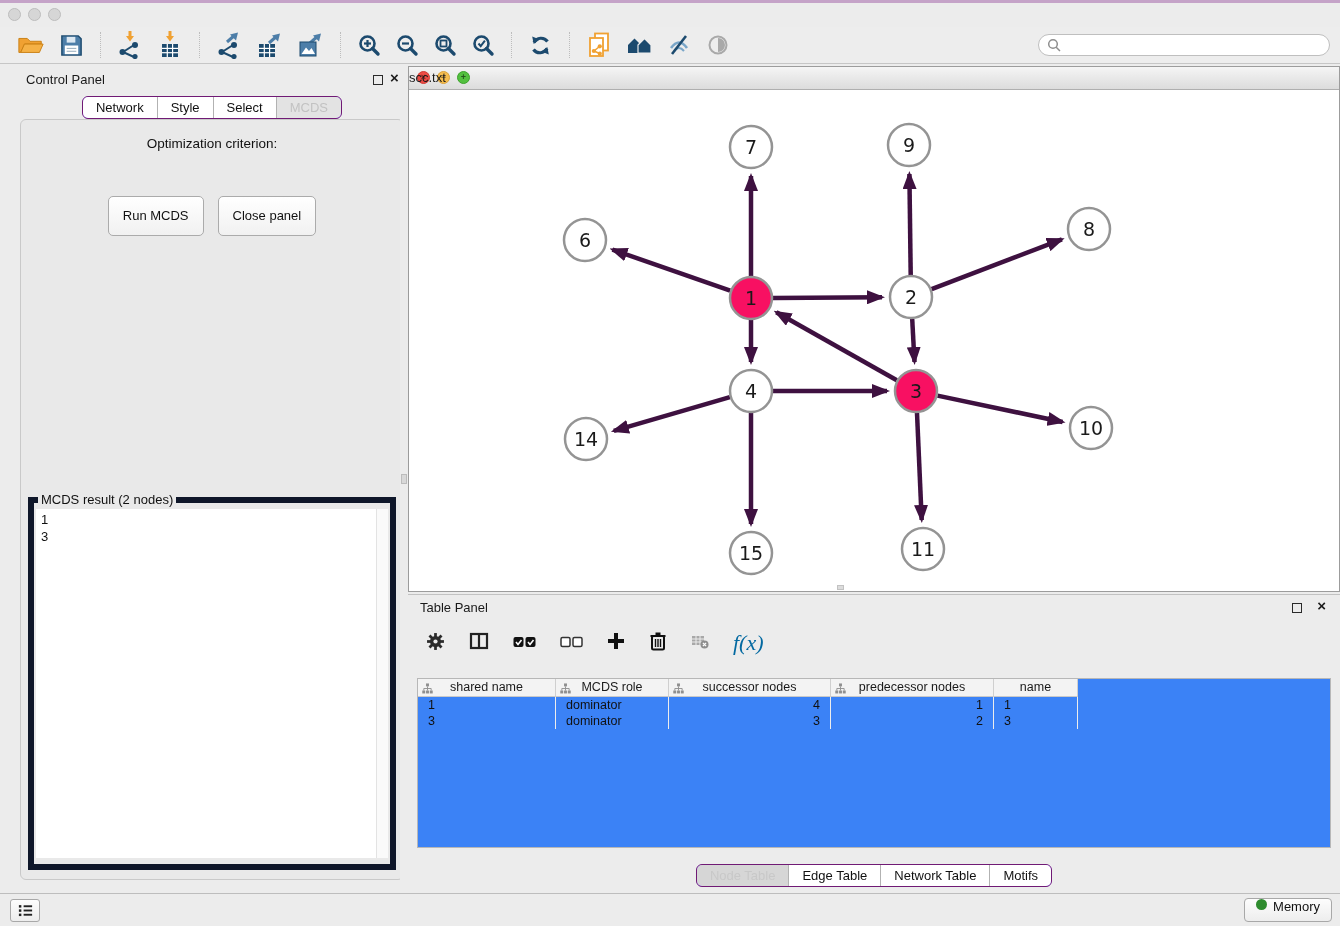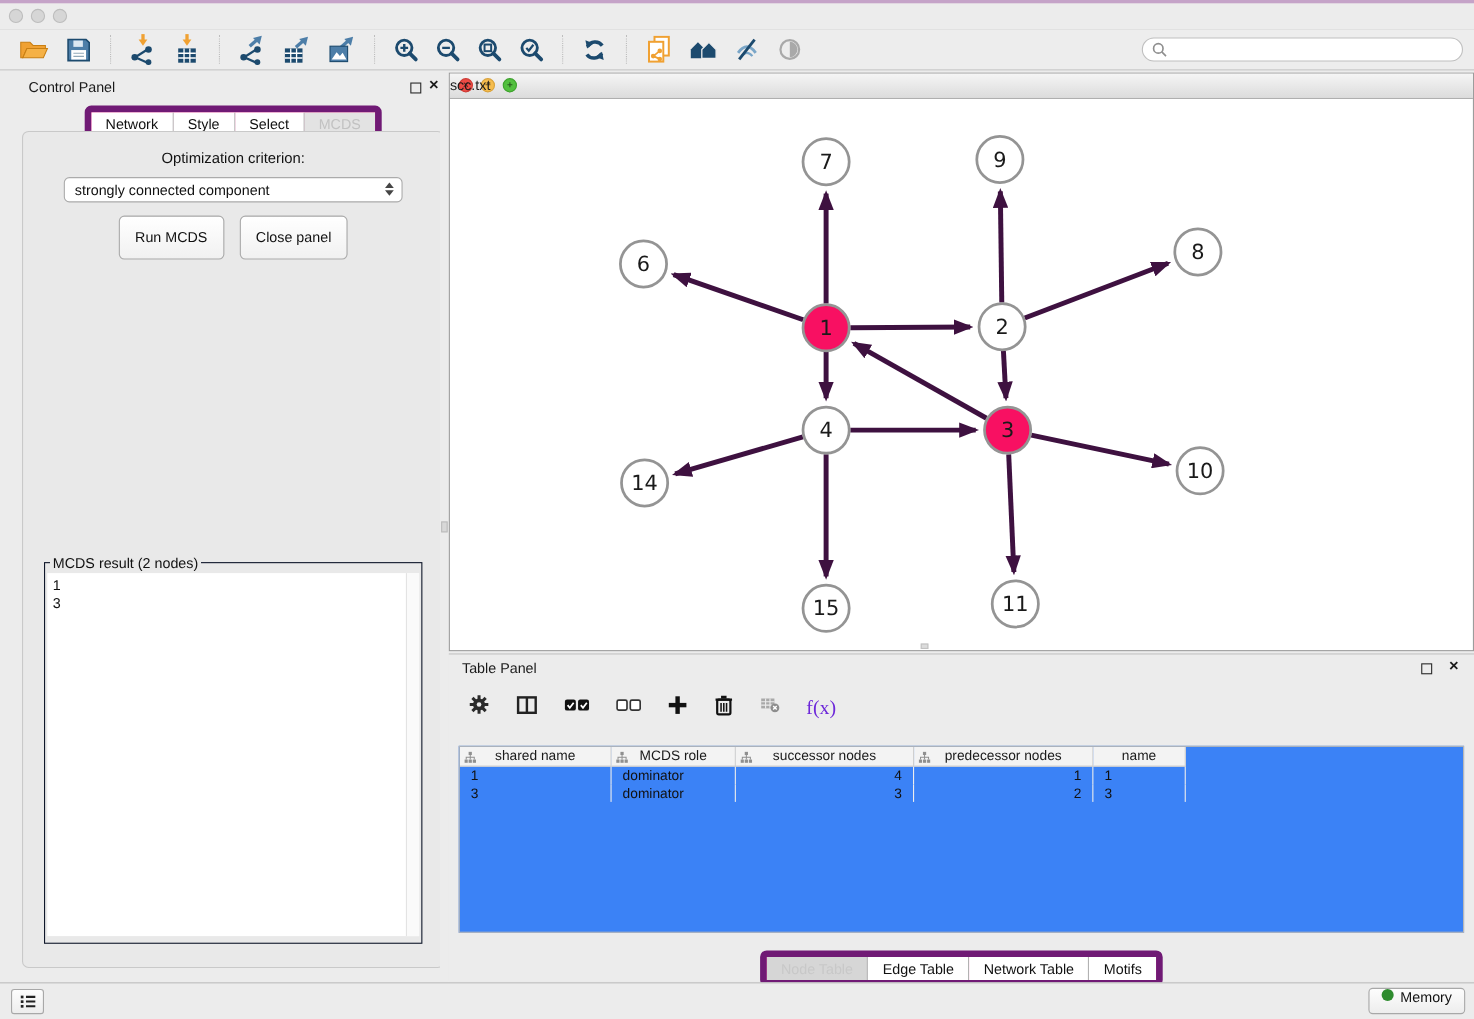--- a/index.html
+++ b/index.html
@@ -27,22 +27,22 @@
           padding:0 8px;gap:5px;box-sizing:border-box}
   .search input{border:none;outline:none;flex:1;font-size:13px;background:transparent;
                 font-family:"Liberation Sans",sans-serif}
 
   
   .control-panel{position:absolute;left:12px;top:66px;width:400px;height:826px}
   .cp-header-title{position:absolute;left:14px;top:6px;font-size:13px;color:#1a1a1a}
   .float-box{position:absolute;top:9px;width:10px;height:10px;border:1.6px solid #2a2a2a;
              box-sizing:border-box;background:transparent}
   .panel-x{position:absolute;top:3px;font-size:15px;font-weight:bold;color:#1a1a1a}
-  .tabgroup{display:inline-flex;border:6px solid #701a75;border-radius:6px;overflow:hidden;
-            background:#ec4899}
+  .tabgroup{display:inline-flex;border:1px solid #701a75;border-radius:6px;overflow:hidden;
+            background:#8b5cf6}
   .tabgroup .tab{padding:3px 13px;font-size:13px;color:#111;background:#fff;
                  border-right:1px solid #b2b2b2;white-space:nowrap;cursor:default}
   .tabgroup .tab:last-child{border-right:none}
   .tabgroup .tab.active{background:#e3e3e3;color:#c2c2c2}
   #cp-tabs-wrap{position:absolute;left:0;top:30px;width:100%;text-align:center}
   .cp-content{position:absolute;left:8px;right:8px;top:53px;bottom:12px;background:#e9e9e9;
               border:1px solid #c9c9c9;border-radius:6px}
   .opt-label{position:absolute;top:16px;left:0;width:100%;text-align:center;font-size:13.5px;
              color:#111}
   .opt-select{position:absolute;top:41px;left:37px;width:308px;height:23px;background:#fff;
@@ -52,21 +52,21 @@
   .tri-up{width:0;height:0;border-left:4px solid transparent;border-right:4px solid transparent;
           border-bottom:5px solid #454545}
   .tri-down{width:0;height:0;border-left:4px solid transparent;border-right:4px solid transparent;
             border-top:5px solid #454545}
   .btn-row{position:absolute;top:76px;left:0;width:100%;display:flex;justify-content:center;
            gap:14px}
   .pbtn{height:40px;border:1px solid #ababab;border-radius:5px;
         background:linear-gradient(#ffffff,#f1f1f1);font-size:13px;color:#111;
         padding:0 14px;line-height:20px;cursor:default}
   .mcds-fieldset{position:absolute;left:3px;right:3px;top:368px;bottom:5px;
-                 border:1px solid #0f172a;margin:16px;padding:0}
+                 border:6px solid #0f172a;margin:4px;padding:0}
   .mcds-fieldset legend{font-size:13px;color:#111;margin-left:4px;padding:0 3px}
   .result-box{position:absolute;left:2px;right:2px;top:2px;bottom:2px;background:#fff;
               font-size:13px;color:#111;white-space:pre;line-height:17px;
               padding:2px 5px;overflow:hidden}
   .vscroll{position:absolute;right:2px;top:2px;bottom:2px;width:11px;background:#fafafa;
            border-left:1px solid #e3e3e3}
 
   
   .v-divider{position:absolute;left:400px;top:66px;width:8px;height:826px;background:#ececec}
   .v-handle{position:absolute;left:1px;top:408px;width:6px;height:10px;background:#d8d8d8;
@@ -87,22 +87,22 @@
   #graph-svg{position:absolute;left:0;top:22px}
   .h-handle{position:absolute;left:428px;bottom:1px;width:7px;height:5px;background:#dcdcdc;
             border:1px solid #c2c2c2;box-sizing:border-box}
 
   
   .table-panel{position:absolute;left:408px;top:594px;width:932px;height:298px;
                background:#ececec;border-top:1px solid #c2c2c2;box-sizing:border-box}
   .tp-title{position:absolute;left:12px;top:5px;font-size:13px;color:#1a1a1a}
   .tp-toolbar{position:absolute;left:18px;top:30px;height:36px;display:flex;
               align-items:center;gap:24px}
-  .fx{font-family:"Liberation Serif","DejaVu Serif",serif;font-size:18px;
-      color:#6d28d9}
+  .fx{font-family:"Liberation Serif","DejaVu Serif",serif;font-style:italic;font-size:22px;
+      color:#0369a1}
   .nt-table{position:absolute;left:9px;right:9px;top:83px;height:170px;background:#3b82f6;
             border:1px solid #b7b7b7;box-sizing:border-box;overflow:hidden}
   #nt-header{display:flex;height:18px}
   .th{position:relative;box-sizing:border-box;background:#f3f3f3;border-right:1px solid #cfcfcf;
       border-bottom:1px solid #c9c9c9;font-size:12.5px;color:#1a1a1a;text-align:center;
       line-height:17px;white-space:nowrap}
   .th .ti{position:absolute;left:4px;top:3px}
   .tr{display:flex;height:16px}
   .td{box-sizing:border-box;font-size:12.5px;color:#111;line-height:16px;padding:0 10px;
       border-right:1px solid #ededed;white-space:nowrap;overflow:hidden}
@@ -290,27 +290,20 @@
   <span class="panel-x" style="left:378px">×</span>
   <div id="cp-tabs-wrap"><span class="tabgroup" id="cp-tabs">
         <span class="tab">Network</span>
         <span class="tab">Style</span>
         <span class="tab">Select</span>
         <span class="tab active">MCDS</span>
       </span></div>
 
   <div class="cp-content">
     <div class="opt-label">Optimization criterion:</div>
-    <div class="opt-select">
-      <span>strongly connected component</span>
-      <span class="stepper">
-          <span class="tri-up"></span>
-          <span class="tri-down"></span>
-        </span>
-    </div>
     <div class="btn-row">
       <button class="pbtn">Run MCDS</button>
       <button class="pbtn">Close panel</button>
     </div>
     <fieldset class="mcds-fieldset">
       <legend>MCDS result (2 nodes)</legend>
       <div style="position:relative;width:100%;height:calc(100% - 4px)">
         <div class="result-box">1
 3</div>
         <div class="vscroll"></div>

